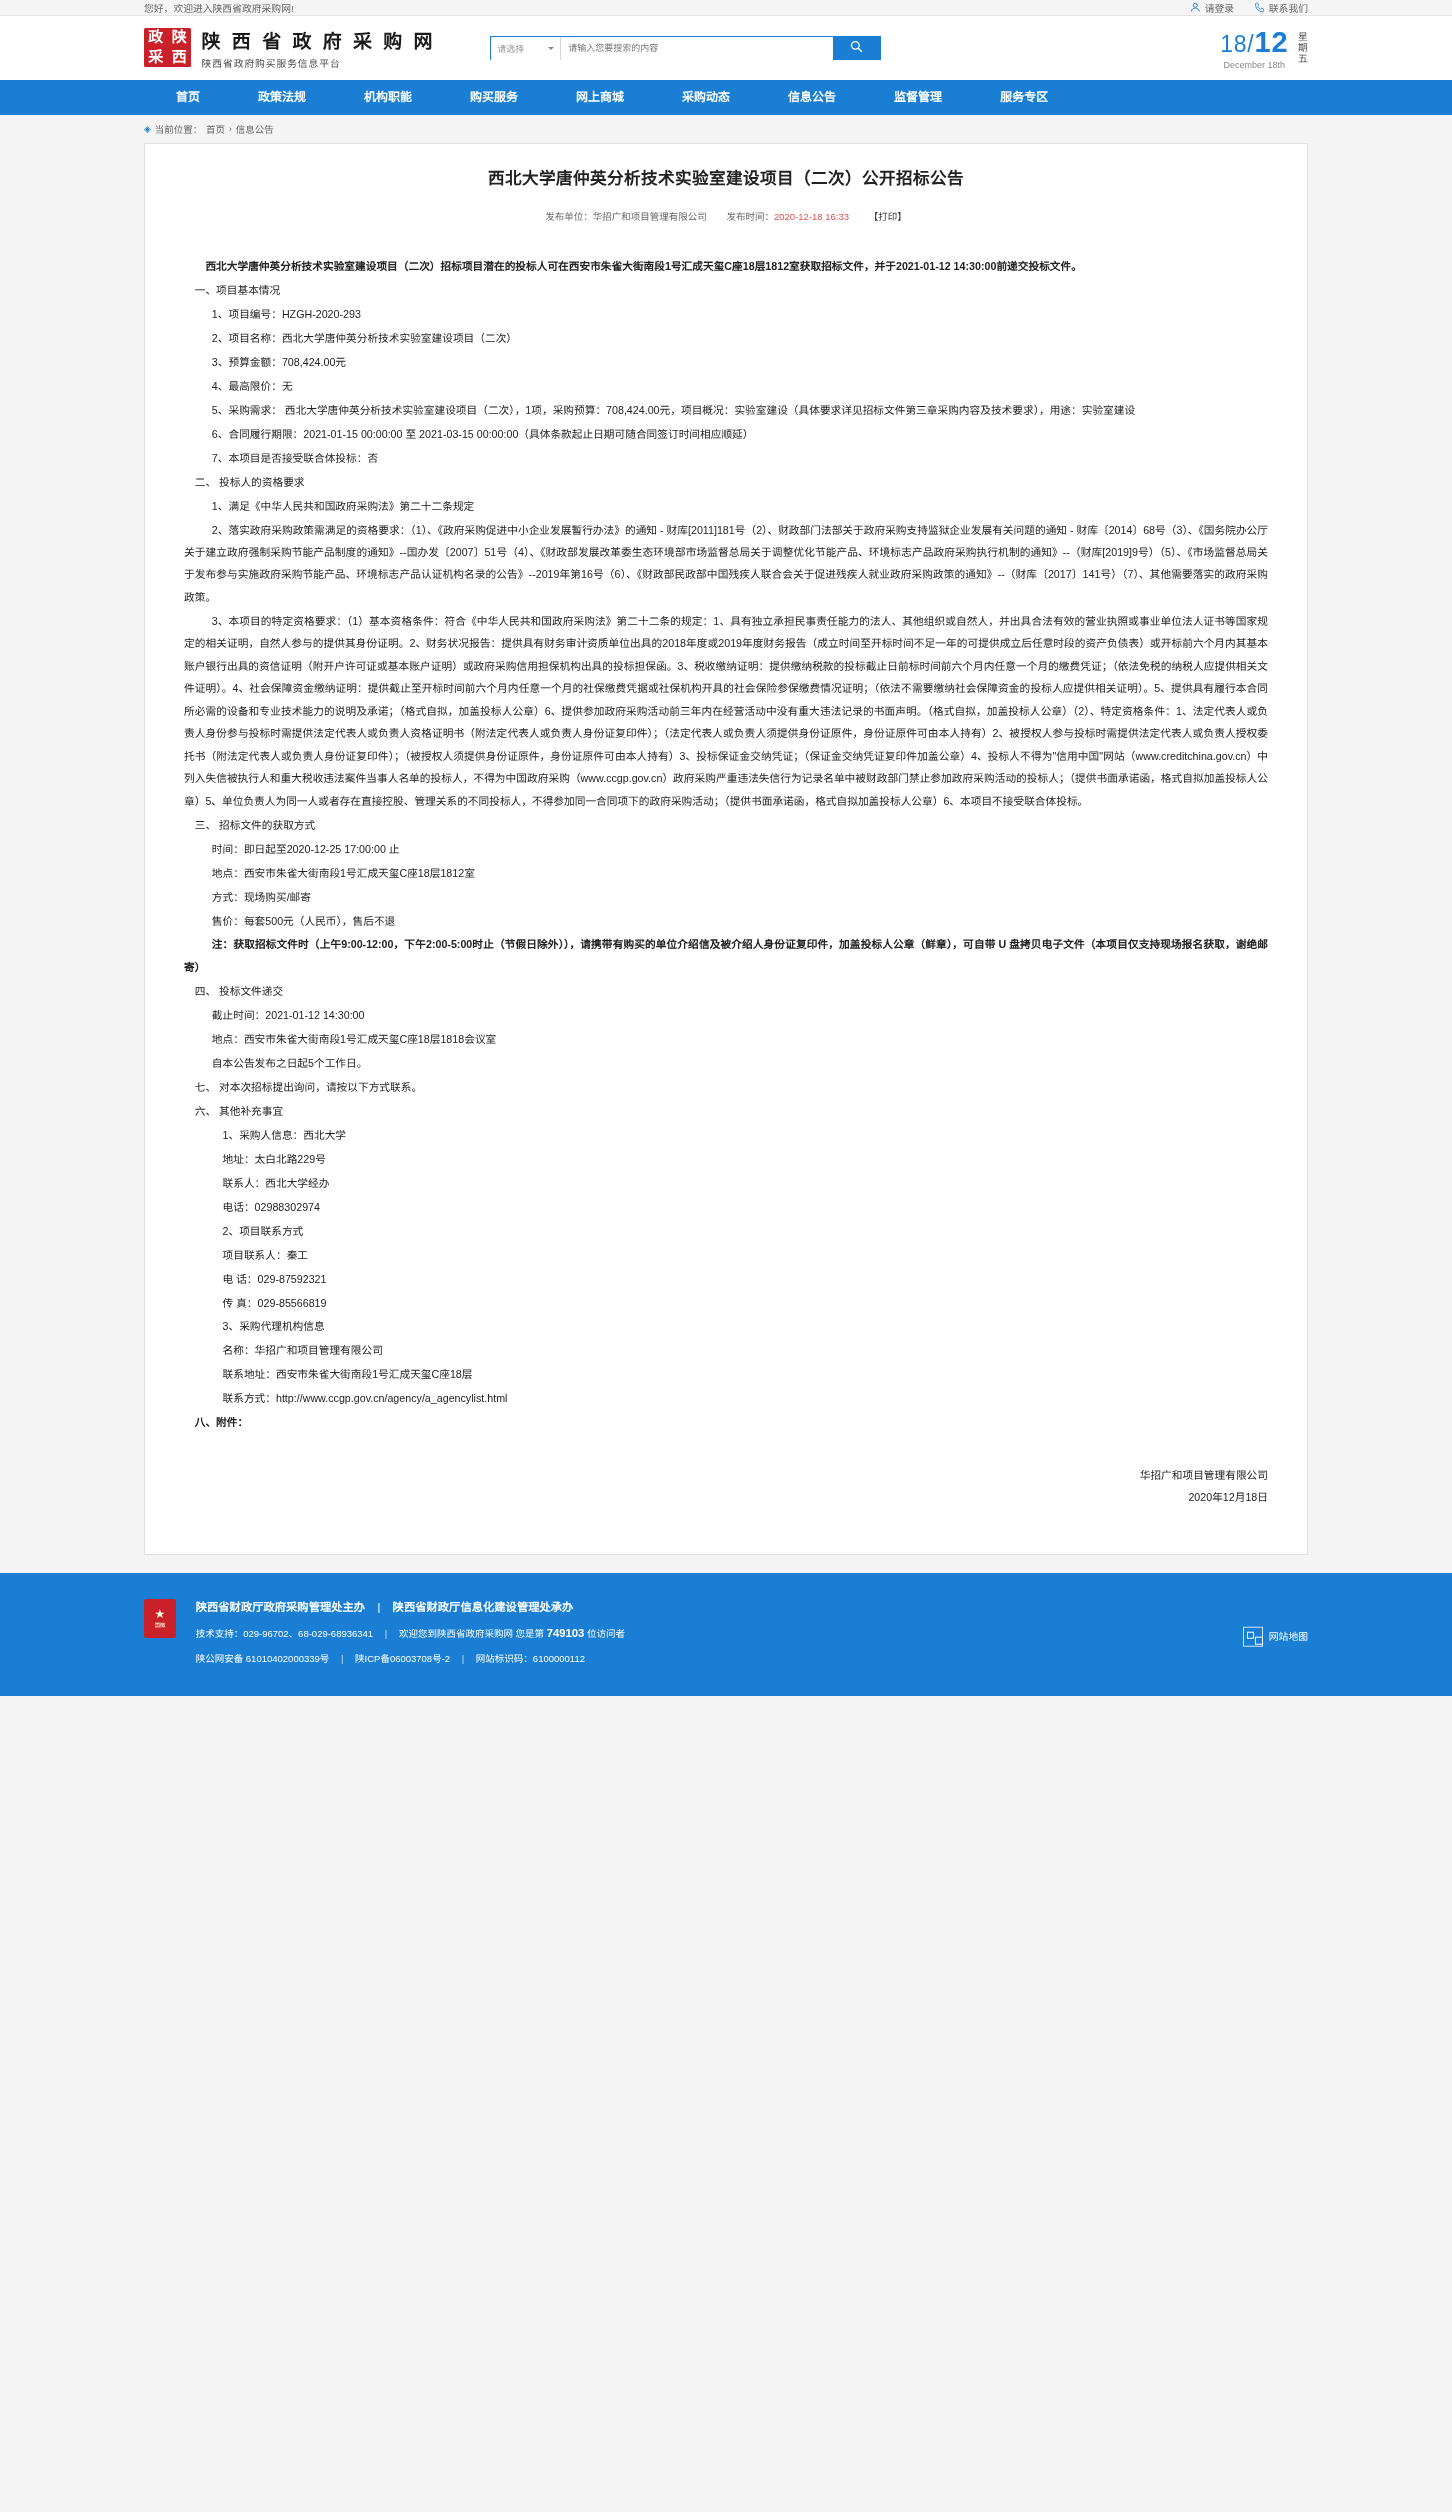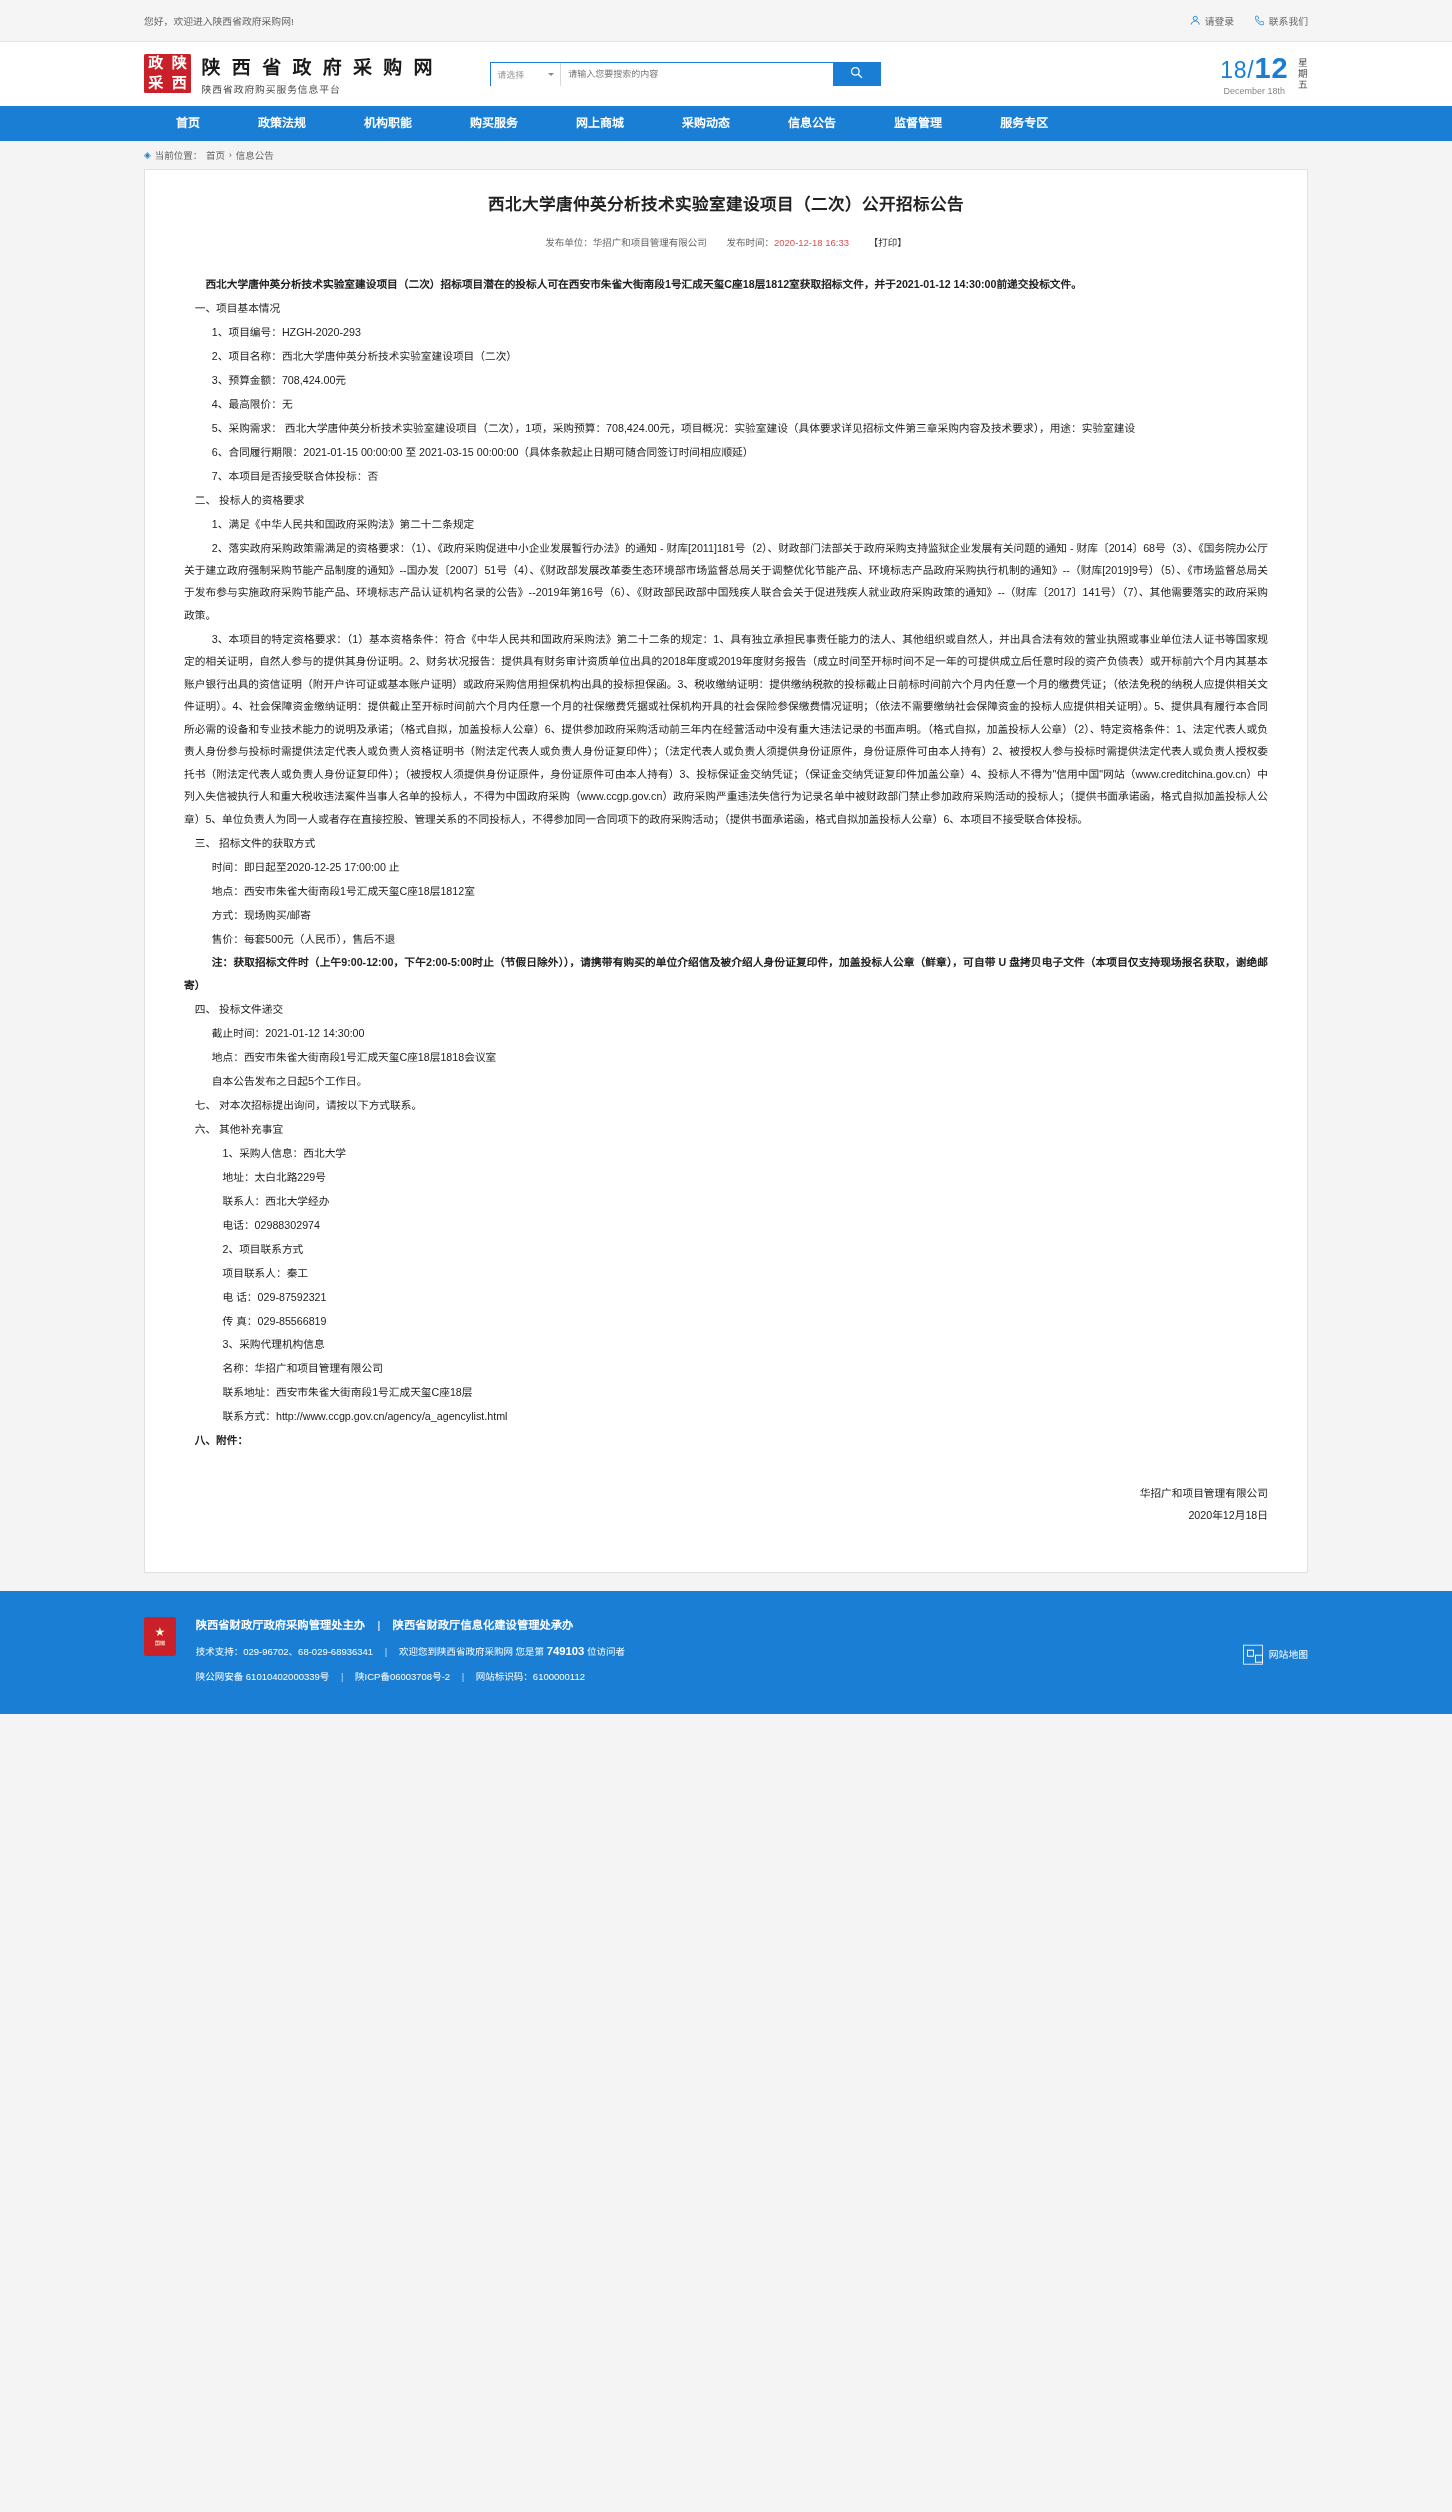--- a/index.html
+++ b/index.html
@@ -6,21 +6,21 @@
   html, body { margin:0; padding:0; }
   body {
     width:1452px;
     font-family: "Liberation Sans", "DejaVu Sans", sans-serif;
     background:#f4f4f4;
     color:#333;
     font-size:11.3px;
   }
   
   .topbar {
-    height:42px;
+    height:16px;
     background:#f5f5f5;
     border-bottom:0.8px solid #e4e4e4;
     display:flex;
     align-items:center;
     justify-content:space-between;
     padding:0 144px;
     font-size:9.8px;
     color:#666;
   }
   .topbar .right { display:flex; align-items:center; gap:19.7px; }
@@ -97,21 +97,21 @@
   
   .wrap { padding:0 144px 0; }
   .card {
     background:#fff; border:0.8px solid #e0e0e0; padding:8px 39px 45px;
   }
   .doc-title {
     text-align:center; font-size:16.6px; font-weight:bold; color:#222; margin:13.6px 0 19.7px;
     letter-spacing:0.4px;
   }
   .doc-meta {
-    text-align:center; font-size:9.5px; color:#666; margin-bottom:24px;
+    text-align:center; font-size:9.5px; color:#666; margin-bottom:32px;
     display:flex; justify-content:center; gap:19.7px; align-items:center;
   }
   .doc-meta .time-val { color:#d9534f; }
   .doc-meta .print { color:#333; }
   .doc-body { font-size:10.7px; line-height:2.1; color:#222; }
   .doc-body p { margin:0 0 1.5px; }
   .ind1 { text-indent:2em; font-weight:bold; }
   .sec-h { font-weight:normal; margin-top:7.6px; text-indent:1em;}
   .lv1 { text-indent:2.6em; }
   .lv1-just { text-indent:2.6em; text-align:justify; }

